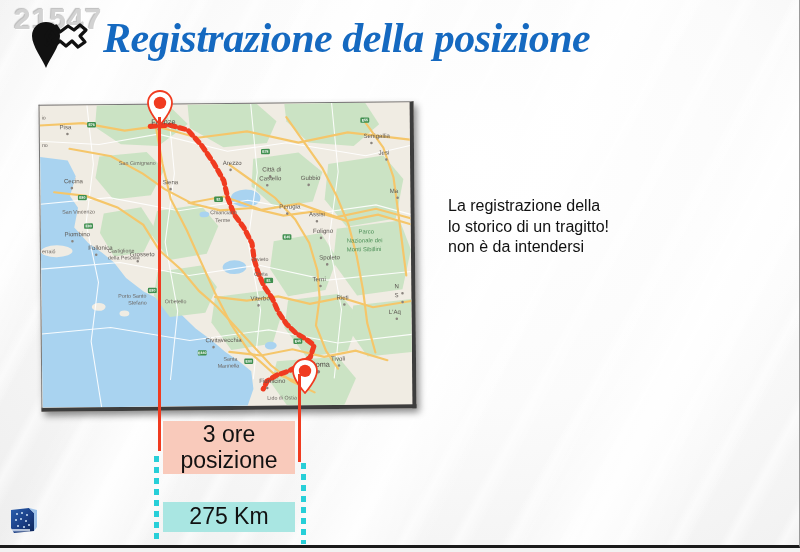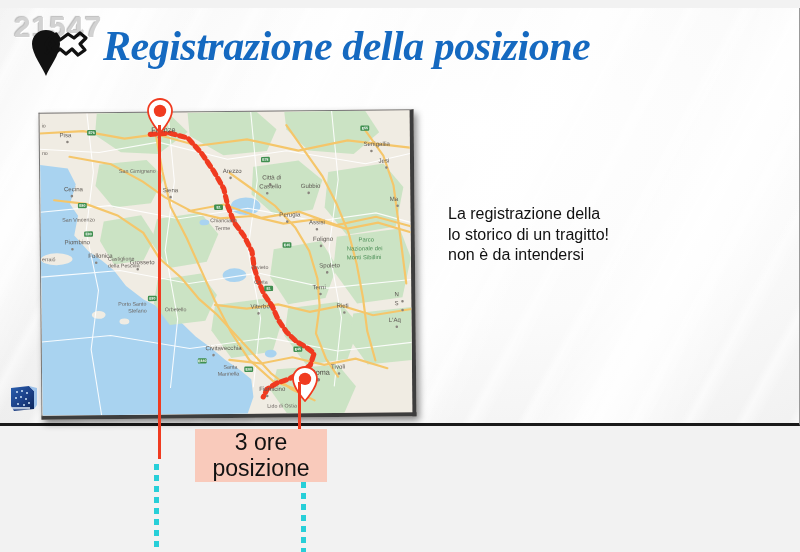--- a/index.html
+++ b/index.html
@@ -5,21 +5,21 @@
   * { margin:0; padding:0; box-sizing:border-box; }
   html,body { width:800px; height:552px; }
   body {
     font-family:"Liberation Sans", sans-serif;
     background:#f2f2f2;
     overflow:hidden;
     position:relative;
   }
   
   #slide {
-    position:absolute; left:0; top:8px; width:800px; height:418px;
+    position:absolute; left:0; top:0; width:800px; height:548px;
     background:
       linear-gradient(118deg, rgba(255,255,255,0) 0%, rgba(255,255,255,.95) 12%, rgba(255,255,255,0) 20%),
       linear-gradient(118deg, rgba(255,255,255,0) 26%, rgba(255,255,255,.9) 34%, rgba(255,255,255,0) 42%),
       linear-gradient(118deg, rgba(255,255,255,0) 50%, rgba(255,255,255,.85) 58%, rgba(255,255,255,0) 66%),
       linear-gradient(118deg, rgba(255,255,255,0) 72%, rgba(255,255,255,.9) 80%, rgba(255,255,255,0) 90%),
       radial-gradient(ellipse at 60% 30%, #ffffff 0%, #fbfbfb 45%, #eeeeee 100%);
     border-bottom:3px solid #1a1a1a;
     border-right:1px solid #9a9a9a;
   }
   #slide:after{
@@ -78,21 +78,20 @@
 
   
   .callout{
     position:absolute; z-index:8; display:flex; align-items:center; justify-content:center;
     text-align:center; line-height:1.12; color:#111;
     font-size:23px;
   }
   #callout-hours{
     left:163px; top:421px; width:132px; height:53px;
     background:#f9cabb;
-    margin-left:32px;
   }
   #callout-km{
     left:163px; top:502px; width:132px; height:30px;
     background:#a9e6e2;
   }
 
   
   #body-text{
     position:absolute; left:448px; top:196px; width:330px;
     font-size:16px; line-height:1.29; color:#111;
@@ -310,20 +309,23 @@
   <div class="vline-dash" style="left:154px; top:456px; height:88px;"></div>
   <div class="vline-dash" style="left:301px; top:463px; height:81px;"></div>
 
   <div id="callout-hours" class="callout">
     <span>
       <span>3 ore</span><br>
       <span>posizione</span>
     </span>
   </div>
 
+  <div id="callout-km" class="callout">
+    <span>275 Km</span>
+  </div>
 
   <div id="body-text">
     <div>La registrazione della</div>
     <div>lo storico di un tragitto!</div>
     <div>non è da intendersi</div>
   </div>
 
   <div id="footer-logo">
     <svg viewBox="0 0 33 30" width="33" height="30">
       <defs>

